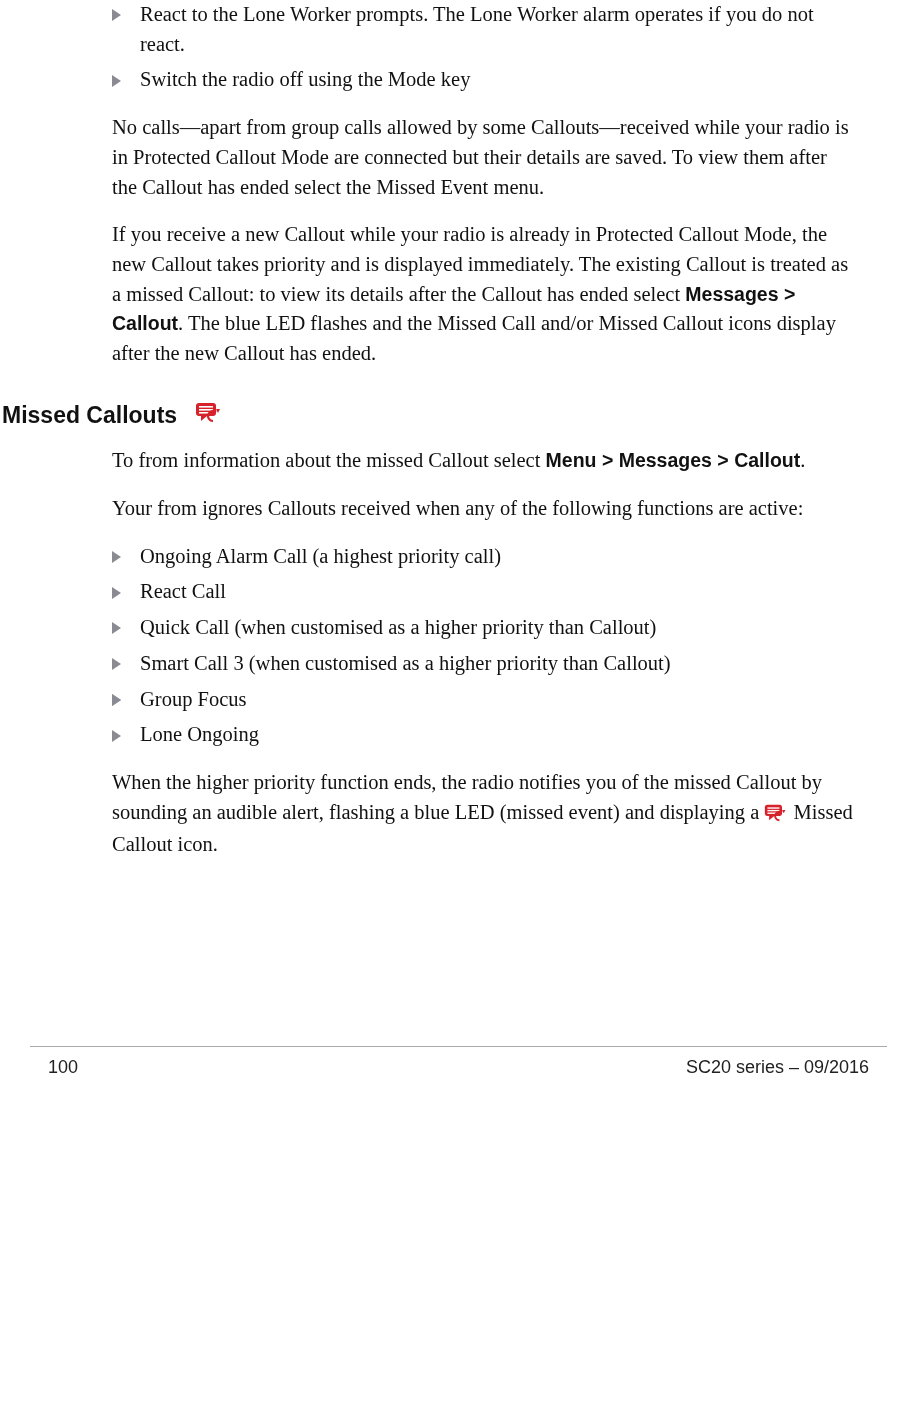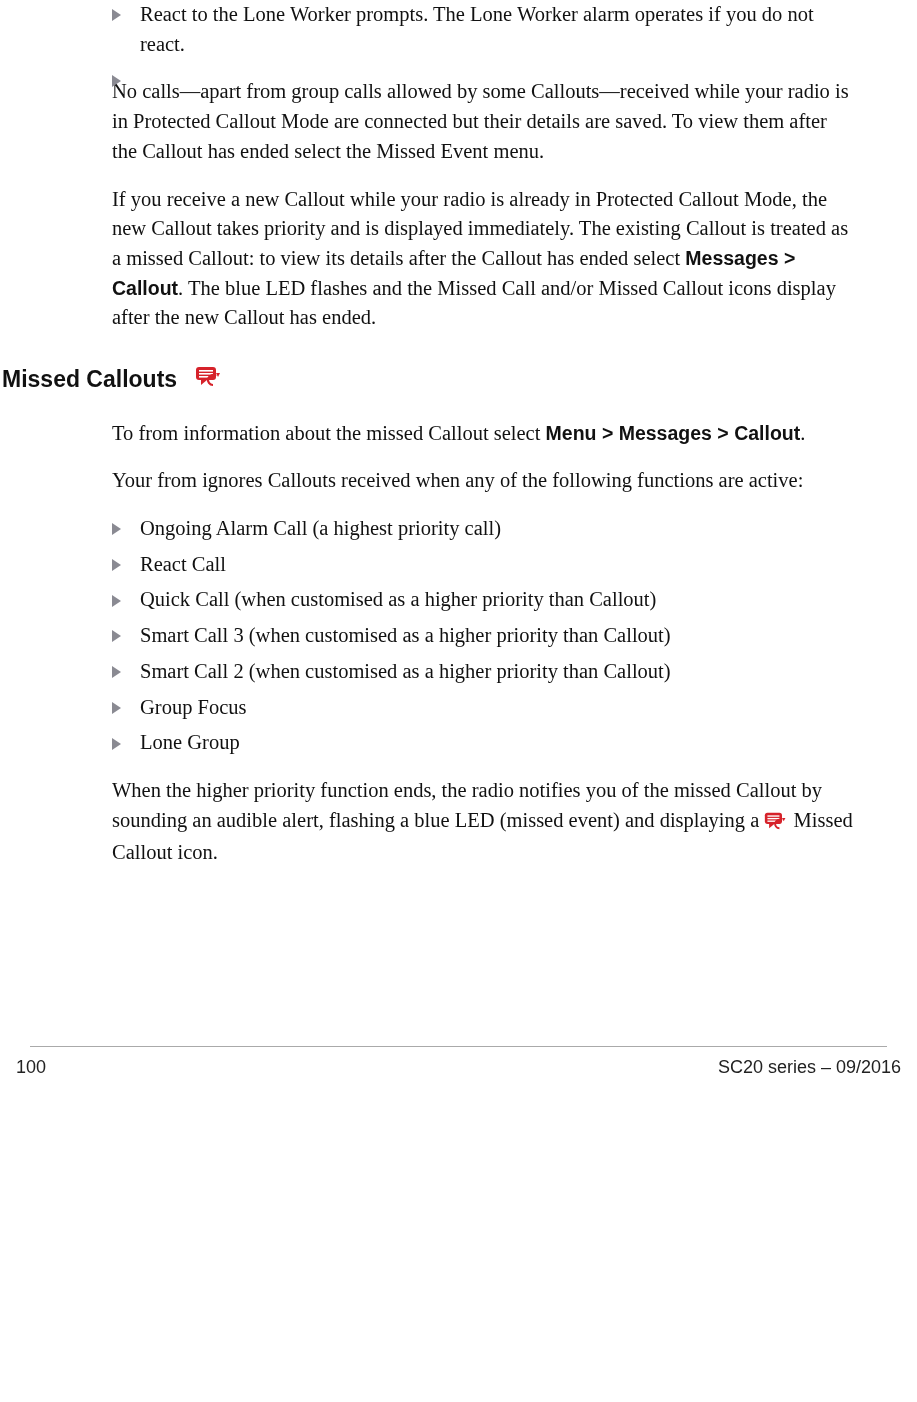--- a/index.html
+++ b/index.html
@@ -43,21 +43,21 @@
     border-bottom: 6px solid transparent;
     border-left: 9px solid #8a8a92;
   }
   p {
     margin: 0 0 18px 0;
   }
   .heading {
     font-family: Arial, Helvetica, sans-serif;
     font-weight: bold;
     font-size: 23px;
-    margin: 30px 0 22px -110px;
+    margin: 30px 0 14px -110px;
     display: flex;
     align-items: center;
     gap: 18px;
     text-align: center;
   }
   .icon-callout {
     display: inline-block;
     vertical-align: -3px;
   }
   .bold {
@@ -71,35 +71,35 @@
     right: 0;
     bottom: 40px;
   }
   .footer-line {
     border-top: 1px solid #aaa;
     margin: 0 30px 10px 30px;
   }
   .footer-row {
     display: flex;
     justify-content: space-between;
-    padding: 0 16px;
+    padding: 0 48px;
     font-family: Arial, Helvetica, sans-serif;
     font-size: 18px;
     color: #222;
   }
 </style>
 </head>
 <body>
 
 <div class="page">
   <div class="content">
 
     <ul class="arrow">
       <li><span class="marker"></span><span>React to the Lone Worker prompts. The Lone Worker alarm operates if you do not react.</span></li>
-      <li><span class="marker"></span></li>
+      <li><span class="marker"></span><span>Switch the radio off using the Mode key</span></li>
     </ul>
 
     <p>No calls—apart from group calls allowed by some Callouts—received while your radio is in Protected Callout Mode are connected but their details are saved. To view them after the Callout has ended select the Missed Event menu.</p>
 
     <p>
       <span>If you receive a new Callout while your radio is already in Protected Callout Mode, the new Callout takes priority and is displayed immediately. The existing Callout is treated as a missed Callout: to view its details after the Callout has ended select </span><span class="bold">Messages &gt; Callout</span><span>. The blue LED flashes and the Missed Call and/or Missed Callout icons display after the new Callout has ended.</span>
     </p>
 
     <div class="heading">
       <span>Missed Callouts</span>
@@ -120,23 +120,23 @@
       <span>To from information about the missed Callout select </span><span class="bold">Menu &gt; Messages &gt; Callout</span><span>.</span>
     </p>
 
     <p>Your from ignores Callouts received when any of the following functions are active:</p>
 
     <ul class="arrow">
       <li><span class="marker"></span><span>Ongoing Alarm Call (a highest priority call)</span></li>
       <li><span class="marker"></span><span>React Call</span></li>
       <li><span class="marker"></span><span>Quick Call (when customised as a higher priority than Callout)</span></li>
       <li><span class="marker"></span><span>Smart Call 3 (when customised as a higher priority than Callout)</span></li>
-      <li><span class="marker"></span><span>Smart Call 2 (when customised as a higher priority than Callout)</span></li>
+      <li><span class="marker"></span></li>
       <li><span class="marker"></span><span>Group Focus</span></li>
-      <li><span class="marker"></span><span>Lone Group</span></li>
+      <li><span class="marker"></span><span>Lone Ongoing</span></li>
     </ul>
 
     <p>
       <span>When the higher priority function ends, the radio notifies you of the missed Callout by sounding an audible alert, flashing a blue LED (missed event) and displaying a </span><span class="icon-callout">
         <svg width="24" height="19" viewBox="0 0 28 22">
           <rect x="1" y="2" width="20" height="13" rx="3" fill="#d6222a"></rect>
           <path d="M6 15 L6 20 L12 15 Z" fill="#d6222a"></path>
           <rect x="4" y="5" width="14" height="1.6" fill="#fff"></rect>
           <rect x="4" y="8" width="14" height="1.6" fill="#fff"></rect>
           <rect x="4" y="11" width="10" height="1.6" fill="#fff"></rect>

